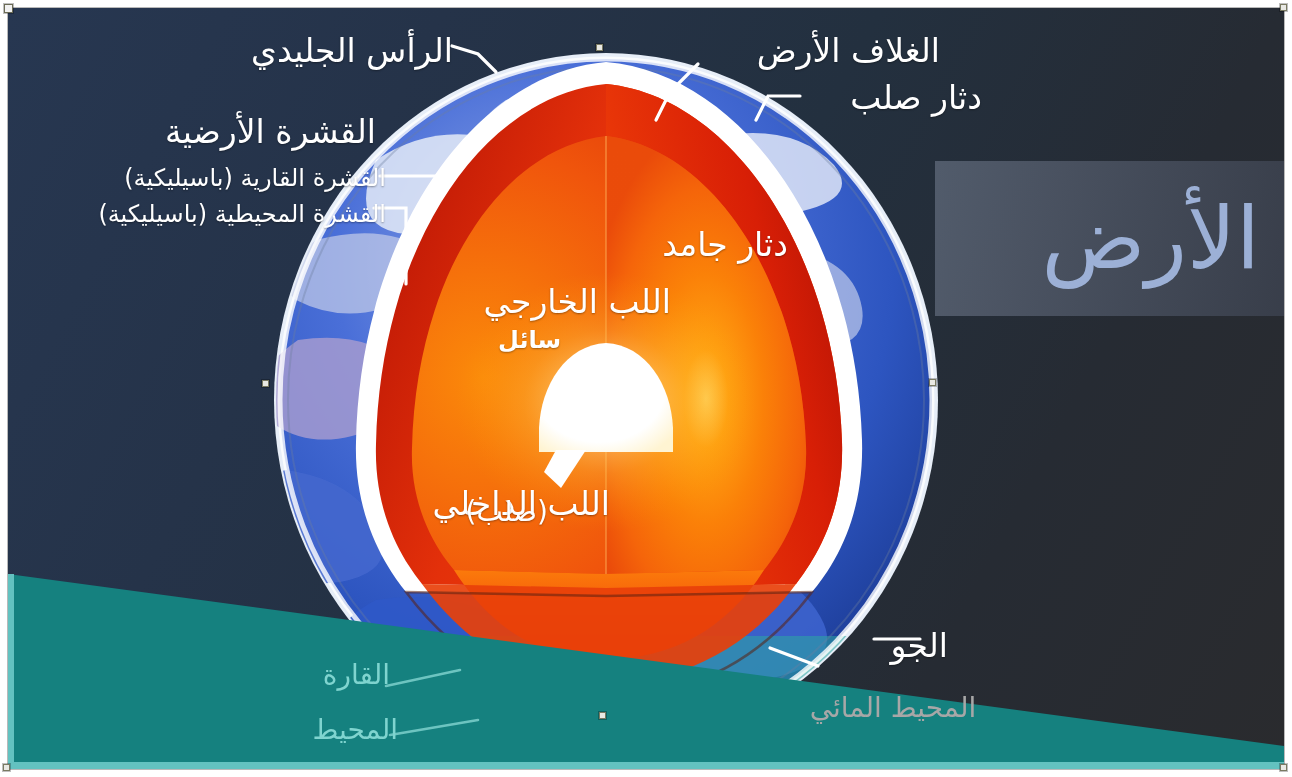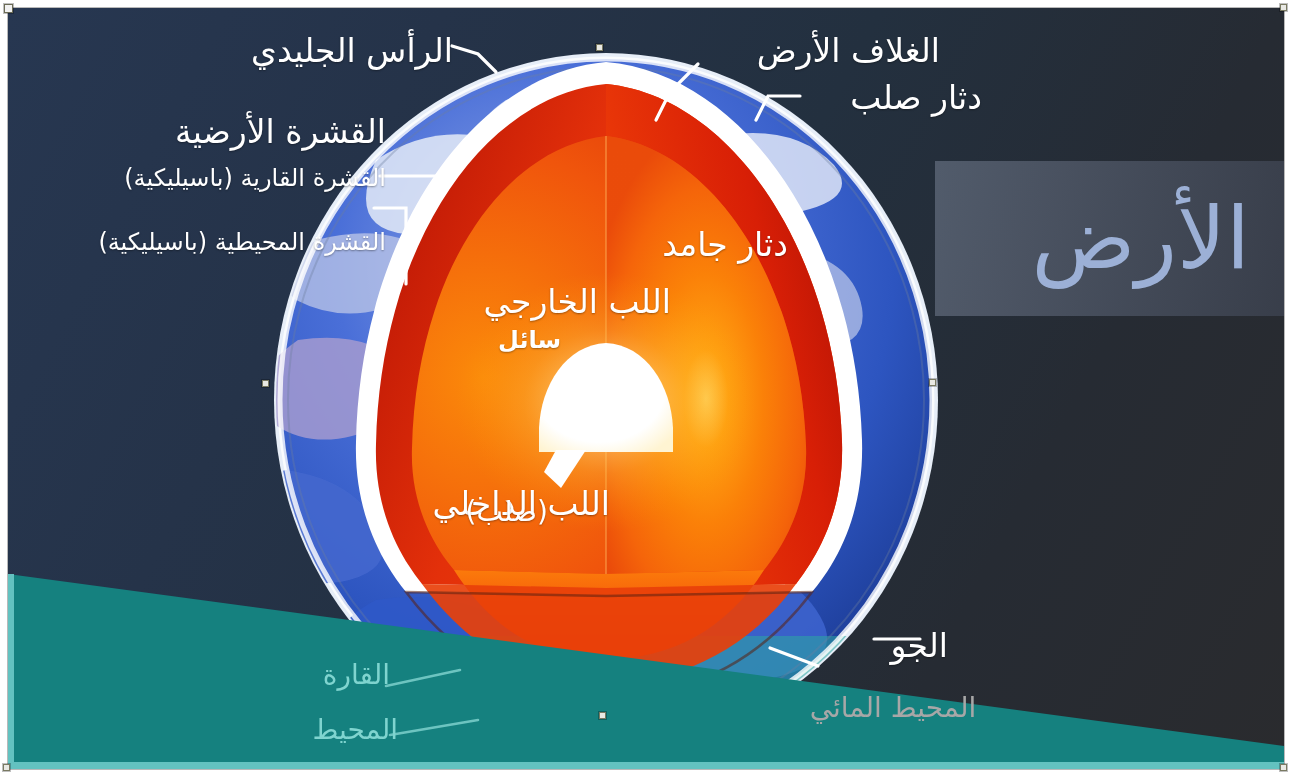--- a/index.html
+++ b/index.html
@@ -38,21 +38,21 @@
   }
   .teal-band-bottom{
     position:absolute;left:0;bottom:0;width:1276px;height:7px;background:#63c2c0;
   }
   
   .title-plate{
     position:absolute;
     left:927px; top:153px; width:349px; height:155px;
     background:linear-gradient(100deg,rgba(86,96,112,.92) 0%,rgba(70,78,92,.92) 55%,rgba(58,64,76,.92) 100%);
     display:flex;align-items:center;justify-content:flex-start;
-    padding-right:20px;
+    padding-right:10px;
   }
   .title-plate .title-text{
     color:#9cb0d6;
     font-size:86px;
     line-height:1.02;
     font-weight:400;
     letter-spacing:0;
     white-space:nowrap;
     text-align:right;
     width:100%;
@@ -270,23 +270,23 @@
       <g stroke="#72c8c4" stroke-width="2.6" fill="none" stroke-linecap="round" opacity=".95">
 
         <path d="M378 678 L452 662"></path>
 
         <path d="M382 727 L470 712"></path>
       </g>
     </svg>
 
     <div class="lbl big" style="left:205px;top:23px;width:240px;">الرأس الجليدي</div>
 
-    <div class="lbl big" style="left:116px;top:104px;width:262px;">القشرة الأرضية</div>
+    <div class="lbl big" style="left:106px;top:104px;width:262px;">القشرة الأرضية</div>
     <div class="lbl sml" style="left:0px;top:156px;width:378px;">القشرة القارية (باسيليكية)</div>
-    <div class="lbl sml" style="left:0px;top:192px;width:378px;margin-top:28px;">القشرة المحيطية (باسيليكية)</div>
+    <div class="lbl sml" style="left:0px;top:192px;width:378px;">القشرة المحيطية (باسيليكية)</div>
 
     <div class="lbl big" style="left:704px;top:23px;width:228px;">الغلاف الأرض</div>
     <div class="lbl big" style="left:806px;top:70px;width:168px;">دثار صلب</div>
 
     <div class="lbl big" style="left:620px;top:217px;width:160px;">دثار جامد</div>
 
     <div class="lbl big" style="left:455px;top:274px;width:208px;">اللب الخارجي</div>
     <div class="lbl sml" style="left:487px;top:318px;width:66px;font-weight:bold;">سائل</div>
 
     <div class="lbl big" style="left:400px;top:455px;width:202px;margin-top:21px;">اللب الداخلي</div>

